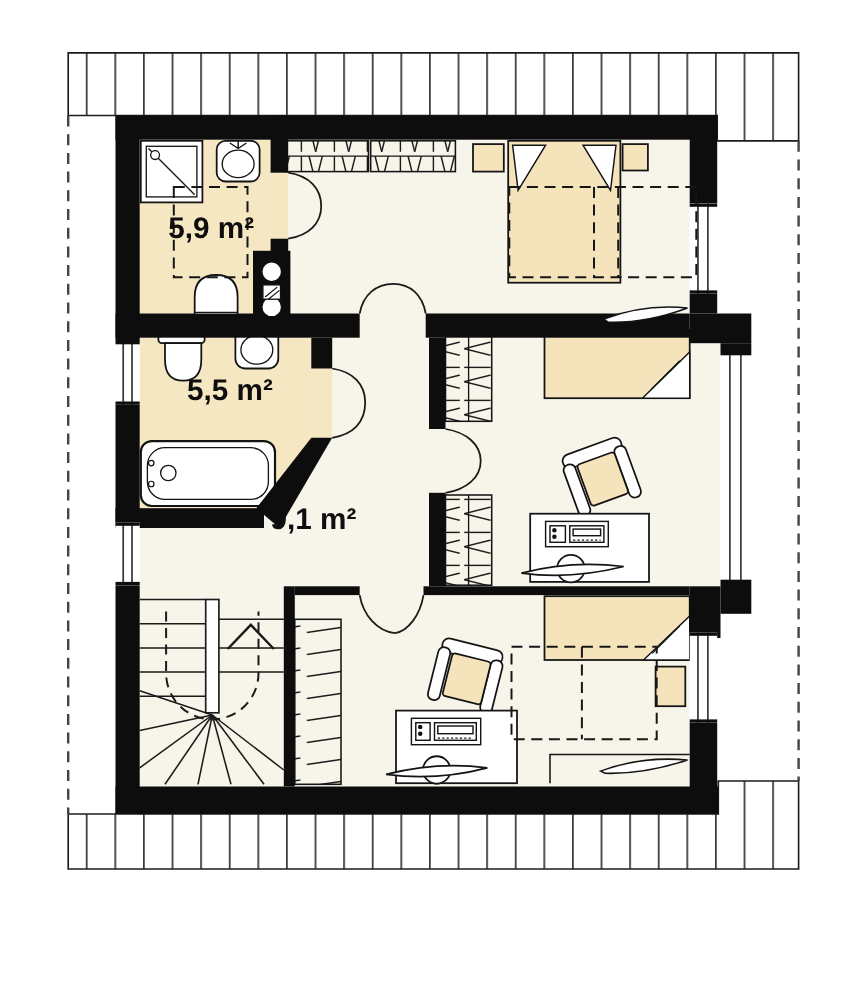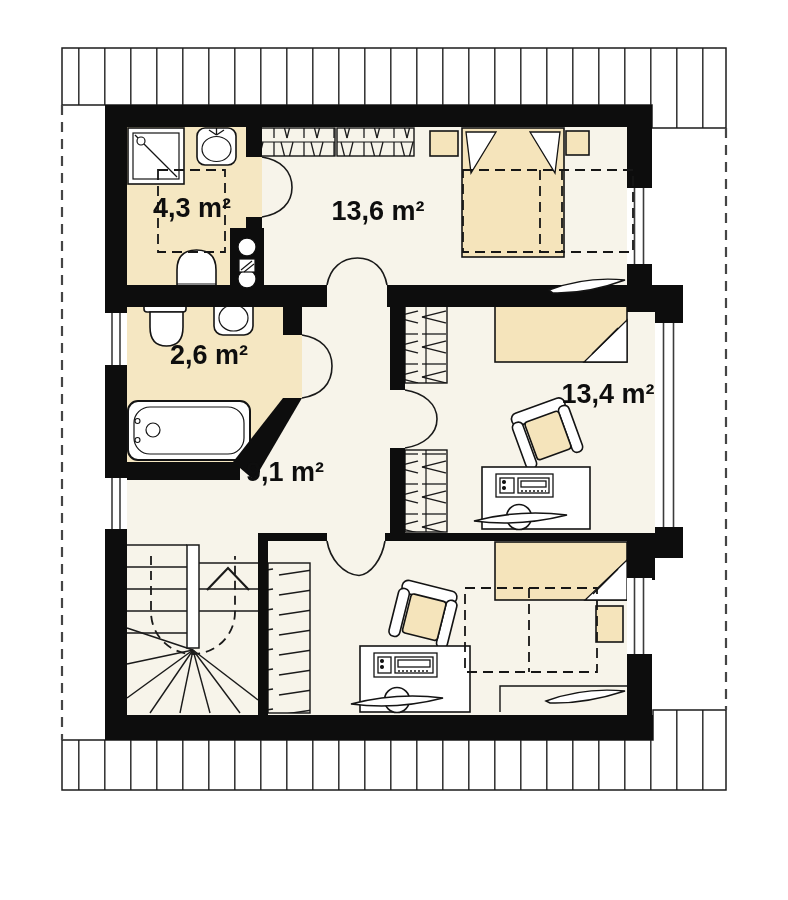--- a/index.html
+++ b/index.html
@@ -292,18 +292,16 @@
   <g stroke="#161616" stroke-width="1.8" stroke-dasharray="10 6" fill="none">
     <rect x="158" y="170" width="67" height="82"></rect>
     <rect x="463" y="170" width="170" height="82"></rect>
     <line x1="540" y1="170" x2="540" y2="252"></line>
     <line x1="562" y1="170" x2="562" y2="252"></line>
     <rect x="465" y="588" width="132" height="84"></rect>
     <line x1="529" y1="588" x2="529" y2="672"></line>
   </g>
 </svg>
 
-<div class="room-label" style="left:192px;top:208px">4,3 m²</div>
-<div class="room-label" style="left:378px;top:211px">13,6 m²</div>
-<div class="room-label" style="left:209px;top:355px">2,6 m²</div>
-<div class="room-label" style="left:608px;top:394px">13,4 m²</div>
+<div class="room-label" style="left:192px;top:208px">5,9 m²</div>
+<div class="room-label" style="left:209px;top:355px">5,5 m²</div>
 <div class="room-label" style="left:285px;top:472px">9,1 m²</div>
 </div>
 
 </body></html>

